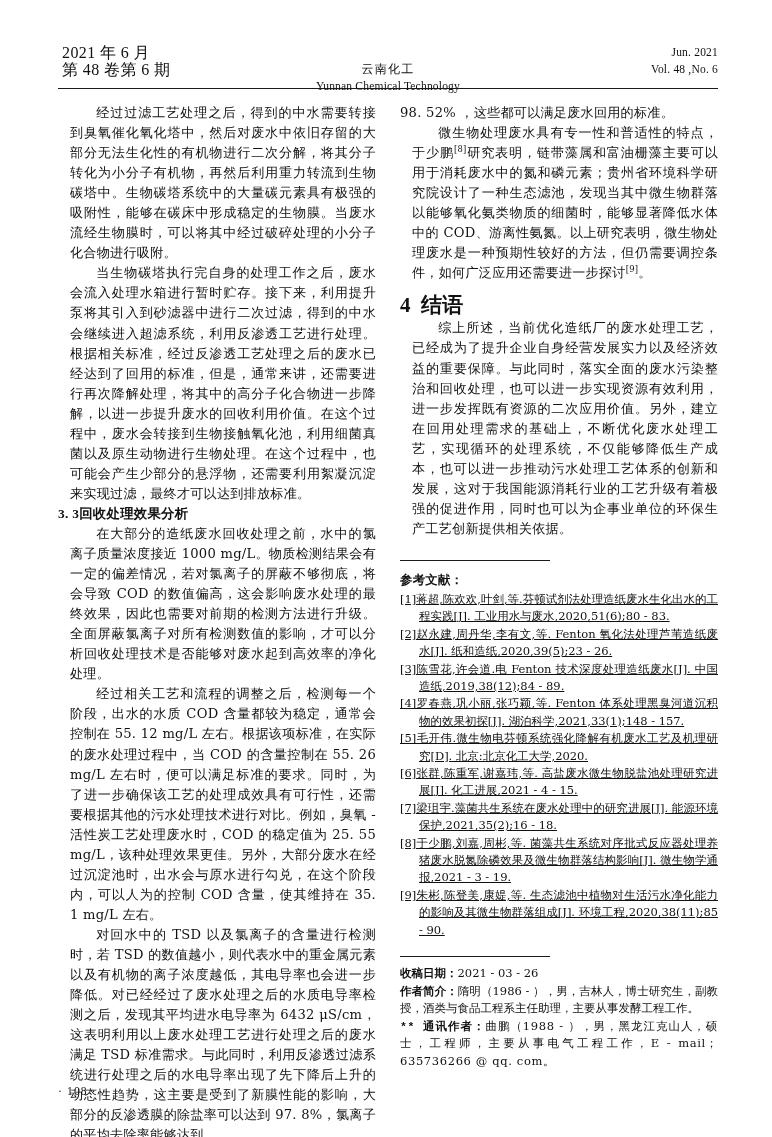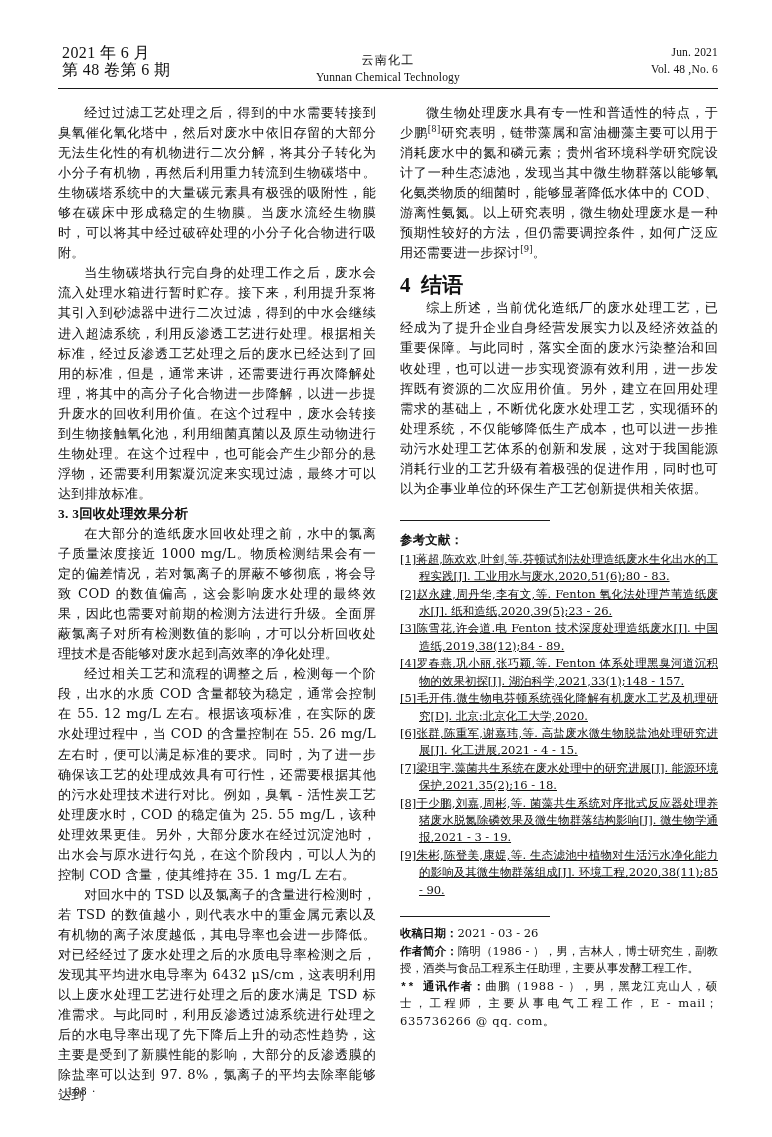--- a/index.html
+++ b/index.html
@@ -39,21 +39,21 @@
     top: 0;
     text-align: left;
     font-size: 16px;
     line-height: 17px;
     letter-spacing: 0.4px;
   }
   .mh-center {
     position: absolute;
     left: 0;
     right: 0;
-    top: 8px;
+    top: 17px;
     text-align: center;
     line-height: 17px;
   }
   .mh-center .cn {
     font-size: 12px;
     letter-spacing: 1.2px;
     font-family: "DejaVu Serif", "Liberation Serif", serif;
   }
   .mh-center .en {
     font-size: 11.5px;
@@ -93,21 +93,21 @@
 
   p.body {
     margin: 0;
     font-size: 13.1px;
     line-height: 20.05px;
     text-align: justify;
     text-justify: inter-ideograph;
     letter-spacing: 0.02em;
     font-family: "DejaVu Serif", "Liberation Serif", serif;
   }
-  p.indent { text-indent: 2em; }
+  p.indent { text-indent: 2em; margin-left: 12px; }
 
   h3.sec {
     margin: 0;
     font-size: 13.4px;
     line-height: 20.05px;
     font-weight: bold;
     font-family: "DejaVu Sans", "Liberation Sans", sans-serif;
     letter-spacing: 0.02em;
   }
   h3.sec .num {
@@ -230,20 +230,21 @@
       </h3>
 
       <p class="body indent">在大部分的造纸废水回收处理之前，水中的氯离子质量浓度接近 1000 mg/L。物质检测结果会有一定的偏差情况，若对氯离子的屏蔽不够彻底，将会导致 COD 的数值偏高，这会影响废水处理的最终效果，因此也需要对前期的检测方法进行升级。全面屏蔽氯离子对所有检测数值的影响，才可以分析回收处理技术是否能够对废水起到高效率的净化处理。</p>
       <p class="body indent">经过相关工艺和流程的调整之后，检测每一个阶段，出水的水质 COD 含量都较为稳定，通常会控制在 55. 12 mg/L 左右。根据该项标准，在实际的废水处理过程中，当 COD 的含量控制在 55. 26 mg/L 左右时，便可以满足标准的要求。同时，为了进一步确保该工艺的处理成效具有可行性，还需要根据其他的污水处理技术进行对比。例如，臭氧 - 活性炭工艺处理废水时，COD 的稳定值为 25. 55 mg/L，该种处理效果更佳。另外，大部分废水在经过沉淀池时，出水会与原水进行勾兑，在这个阶段内，可以人为的控制 COD 含量，使其维持在 35. 1 mg/L 左右。</p>
       <p class="body indent">对回水中的 TSD 以及氯离子的含量进行检测时，若 TSD 的数值越小，则代表水中的重金属元素以及有机物的离子浓度越低，其电导率也会进一步降低。对已经经过了废水处理之后的水质电导率检测之后，发现其平均进水电导率为 6432 μS/cm，这表明利用以上废水处理工艺进行处理之后的废水满足 TSD 标准需求。与此同时，利用反渗透过滤系统进行处理之后的水电导率出现了先下降后上升的动态性趋势，这主要是受到了新膜性能的影响，大部分的反渗透膜的除盐率可以达到 97. 8%，氯离子的平均去除率能够达到</p>
 
     </div>
 
     <div class="col">
 
+      <p class="body">98. 52% ，这些都可以满足废水回用的标准。</p>
 
       <p class="body indent"><span>微生物处理废水具有专一性和普适性的特点，于少鹏</span><sup class="ref">[8]</sup><span>研究表明，链带藻属和富油栅藻主要可以用于消耗废水中的氮和磷元素；贵州省环境科学研究院设计了一种生态滤池，发现当其中微生物群落以能够氧化氨类物质的细菌时，能够显著降低水体中的 COD、游离性氨氮。以上研究表明，微生物处理废水是一种预期性较好的方法，但仍需要调控条件，如何广泛应用还需要进一步探讨</span><sup class="ref">[9]</sup><span>。</span></p>
 
       <div class="gap-sec-big"></div>
       <h2 class="sec-big">
         <span class="num">4</span><span>结语</span>
       </h2>
 
       <p class="body indent">综上所述，当前优化造纸厂的废水处理工艺，已经成为了提升企业自身经营发展实力以及经济效益的重要保障。与此同时，落实全面的废水污染整治和回收处理，也可以进一步实现资源有效利用，进一步发挥既有资源的二次应用价值。另外，建立在回用处理需求的基础上，不断优化废水处理工艺，实现循环的处理系统，不仅能够降低生产成本，也可以进一步推动污水处理工艺体系的创新和发展，这对于我国能源消耗行业的工艺升级有着极强的促进作用，同时也可以为企事业单位的环保生产工艺创新提供相关依据。</p>
 

